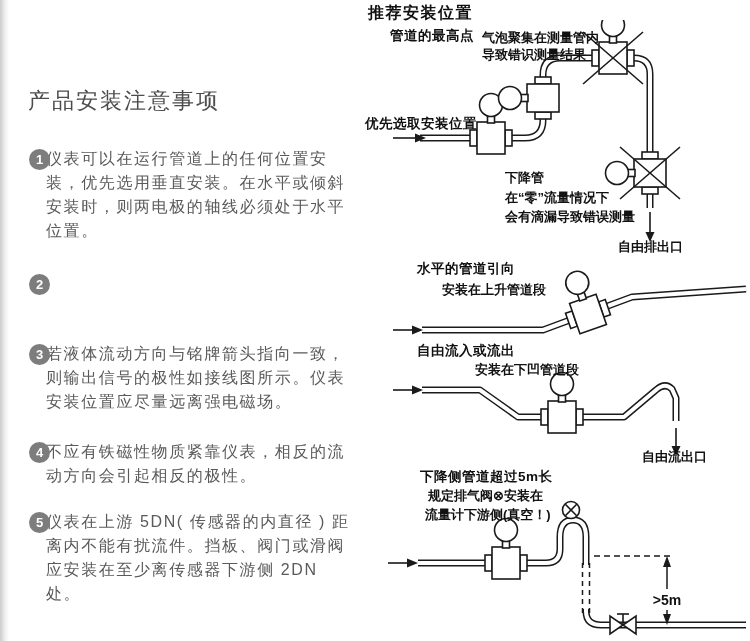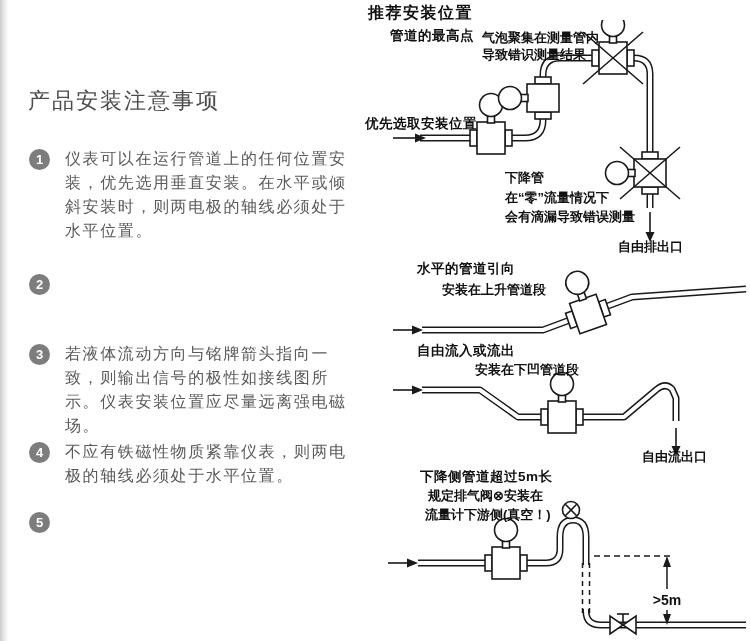--- a/index.html
+++ b/index.html
@@ -8,21 +8,21 @@
     background:#ffffff;font-family:"Liberation Sans",sans-serif;
   }
   .edge-strip{position:absolute;left:0;top:0;width:9px;height:641px;
     background:linear-gradient(to right,#cccccc,#eeeeee 55%,#ffffff);}
   .page-title{position:absolute;left:28px;top:86px;font-size:22px;color:#4c4c4c;
     font-weight:500;letter-spacing:2px;}
   .item{position:absolute;left:29px;width:325px;}
   .badge{position:absolute;left:0;top:2px;width:21px;height:21px;border-radius:50%;
     background:#7d7d7d;color:#ffffff;font-size:13px;font-weight:bold;
     text-align:center;line-height:21px;}
-  .item-text{margin-left:36px;font-size:16px;line-height:24px;color:#5a5a5a;
+  .item-text{margin-left:17px;font-size:16px;line-height:24px;color:#5a5a5a;
     letter-spacing:1.6px;}
   .right-col{position:absolute;left:360px;top:0;width:390px;height:600px;}
   .rc-title{position:absolute;left:8px;top:3px;font-size:16px;font-weight:bold;
     color:#111;letter-spacing:1.5px;}
   .diagram{position:absolute;left:0;}
   #d1{top:20px;} #d2{top:255px;} #d3{top:340px;} #d4{top:465px;}
   svg text{fill:#111;font-family:"Liberation Sans",sans-serif;font-size:13px;font-weight:bold;}
   svg text.big{font-size:13.5px;letter-spacing:0.5px;}
   .pipe-outer{fill:none;stroke:#1a1a1a;stroke-width:7;stroke-linejoin:round;stroke-linecap:butt;}
   .pipe-inner{fill:none;stroke:#ffffff;stroke-width:4;stroke-linejoin:round;stroke-linecap:butt;}
@@ -44,24 +44,25 @@
 </div>
 <div class="item" style="top:272px">
   <div class="badge">2</div>
 </div>
 <div class="item" style="top:342px">
   <div class="badge">3</div>
   <div class="item-text">若液体流动方向与铭牌箭头指向一致，则输出信号的极性如接线图所示。仪表安装位置应尽量远离强电磁场。</div>
 </div>
 <div class="item" style="top:440px">
   <div class="badge">4</div>
-  <div class="item-text">不应有铁磁性物质紧靠仪表，则两电极的轴线必须处于水平位置。</div>
+  <div class="item-text">不应有铁磁性物质紧靠仪表，相反的流动方向会引起相反的极性。</div>
 </div>
 <div class="item" style="top:510px">
   <div class="badge">5</div>
+  <div class="item-text">仪表在上游 5DN( 传感器的内直径 ) 距离内不能有扰流件。挡板、阀门或滑阀应安装在至少离传感器下游侧 2DN 处。</div>
 </div>
 
 <div class="right-col">
   <div class="rc-title">推荐安装位置</div>
 
   <svg width="0" height="0" style="position:absolute">
     <defs>
       <g id="meterH">
         <rect class="ink" x="-21" y="-8" width="7" height="16"></rect>
         <rect class="ink" x="14" y="-8" width="7" height="16"></rect>

